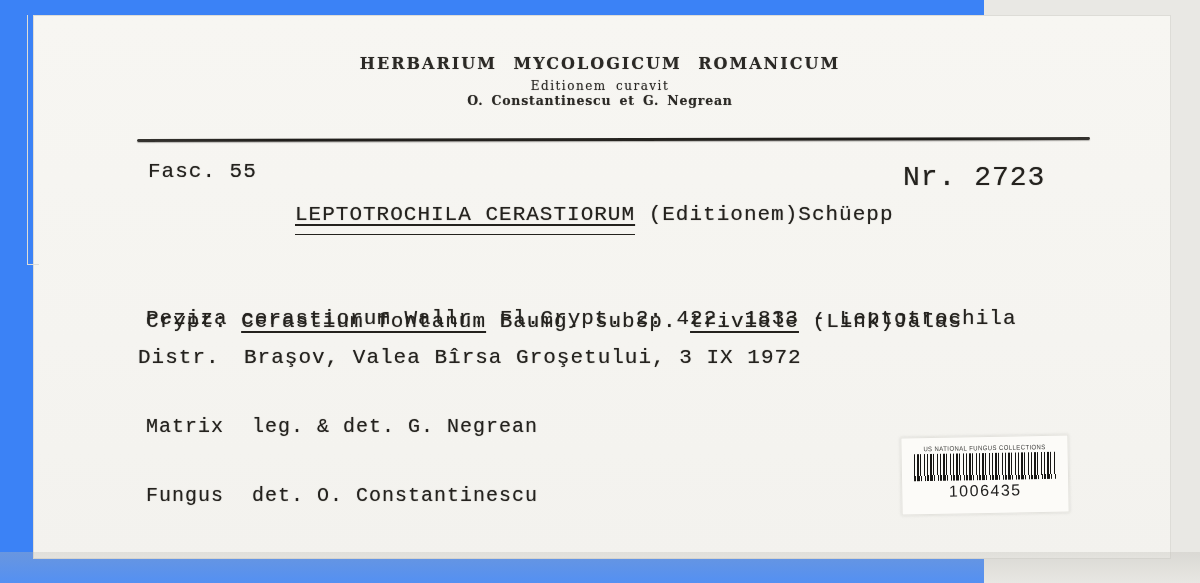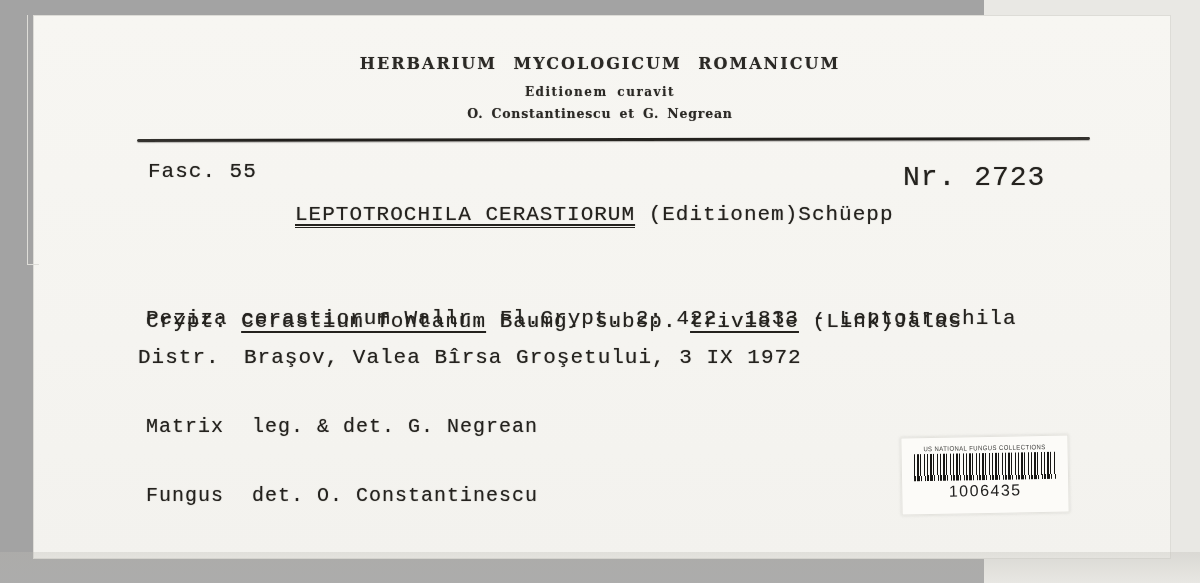--- a/index.html
+++ b/index.html
@@ -7,21 +7,21 @@
     padding: 0;
     width: 1200px;
     height: 583px;
     background: #e9e8e4;
     overflow: hidden;
   }
   .canvas {
     position: relative;
     width: 984px;
     height: 583px;
-    background: #a3a3a3;
+    background: #3b82f6;
     font-family: "Liberation Mono", "DejaVu Sans Mono", monospace;
   }
   
   .sheet {
     position: absolute;
     left: 33px; top: 15px;
     width: 1136px; height: 542px;
     background: linear-gradient(180deg, #f7f6f2 0%, #f5f4f0 60%, #f3f2ee 100%);
     border: 1px solid #dddcd7;
   }
@@ -43,25 +43,25 @@
     position: absolute; left: 140px; top: 54px; width: 920px;
     text-align: center;
     color: #2b2925;
     font-family: "DejaVu Serif", "Liberation Serif", serif;
   }
   .h-title {
     font-size: 16px; font-weight: bold; letter-spacing: 2px; word-spacing: 9px;
     text-shadow: 0 0 1px rgba(43,41,37,0.45);
   }
   .h-sub {
-    margin-top: 12px; font-size: 12px; font-weight: bold; letter-spacing: 1.5px; word-spacing: 4px;
+    margin-top: 6px; font-size: 12px; font-weight: normal; letter-spacing: 1.5px; word-spacing: 4px;
     text-shadow: 0 0 1px rgba(43,41,37,0.4);
   }
   .h-editors {
-    margin-top: 7px; font-size: 12.5px; font-weight: bold; letter-spacing: 0.8px; word-spacing: 3px;
+    font-size: 12.5px; font-weight: bold; letter-spacing: 0.8px; word-spacing: 3px;
     text-shadow: 0 0 1px rgba(43,41,37,0.4);
   }
   .rule {
     position: absolute; left: 137px; top: 138px; width: 953px; height: 3px;
     background: linear-gradient(90deg, #35332f, #201e1b 15%, #262420 50%, #1d1b18 85%, #35332f);
     border-radius: 2px;
     transform: rotate(-0.12deg);
     box-shadow: 0 1px 1px rgba(60,58,54,0.35);
   }
 
@@ -75,21 +75,21 @@
     letter-spacing: 1px;
   }
   .fasc   { left: 148px; top: 160px; font-size: 21px; }
   .nr     { left: 903px; top: 162px; font-size: 28px; }
   .species{ left: 295px; top: 203px; font-size: 21px; }
   .u-dbl {
     text-decoration: underline;
     text-decoration-thickness: 1.5px;
     text-underline-offset: 4px;
     border-bottom: 1.5px solid currentColor;
-    padding-bottom: 1px;
+    padding-bottom: 8px;
   }
   .syn    { left: 146px; top: 254px; font-size: 21px; line-height: 26px; }
   .matrix { left: 146px; top: 310px; font-size: 21px; }
   .u {
     text-decoration: underline;
     text-decoration-thickness: 1.5px;
     text-underline-offset: 3.5px;
   }
   .distr  { left: 138px; top: 346px; font-size: 21px; }
   .coll   { left: 146px; top: 369px; font-size: 20px; line-height: 23px; }

